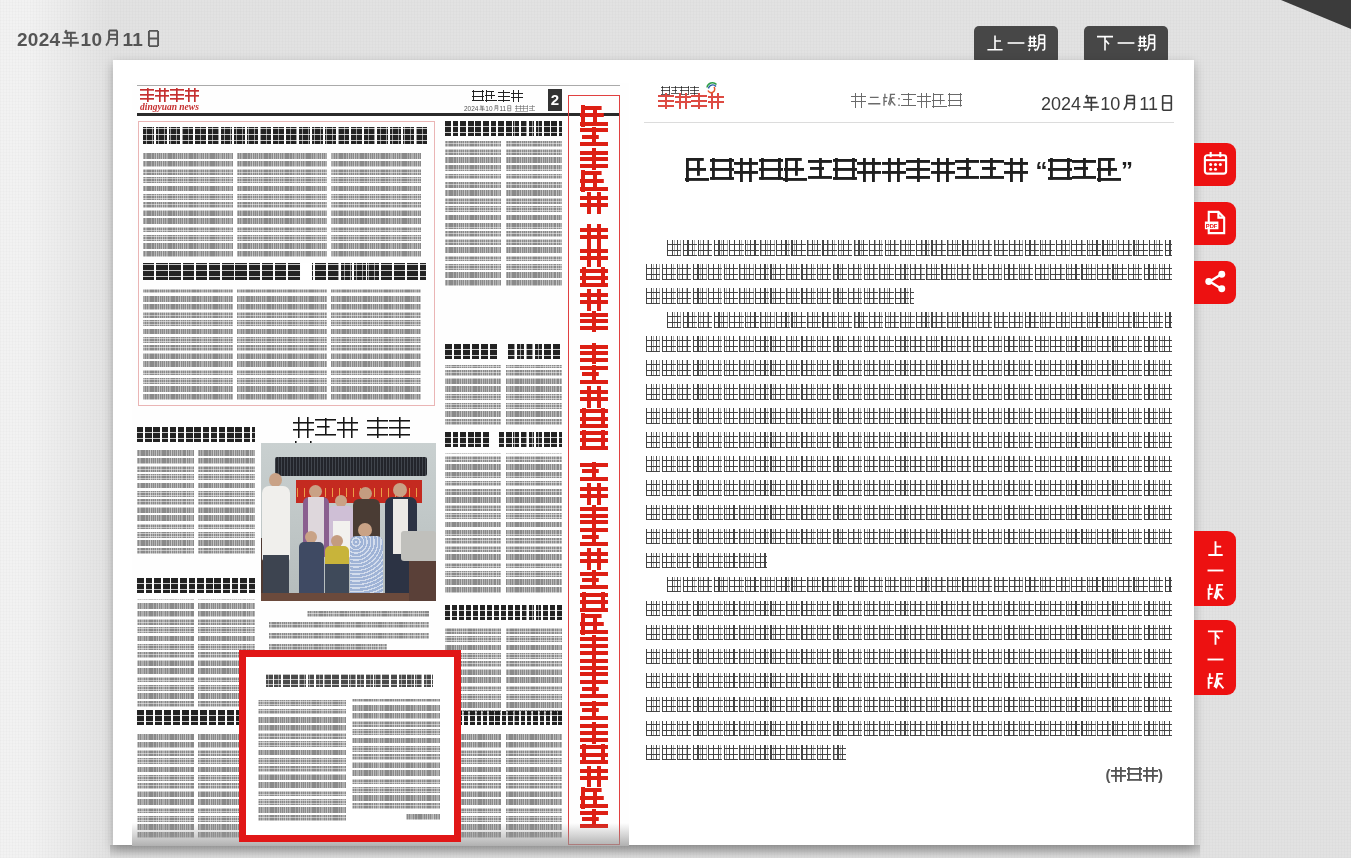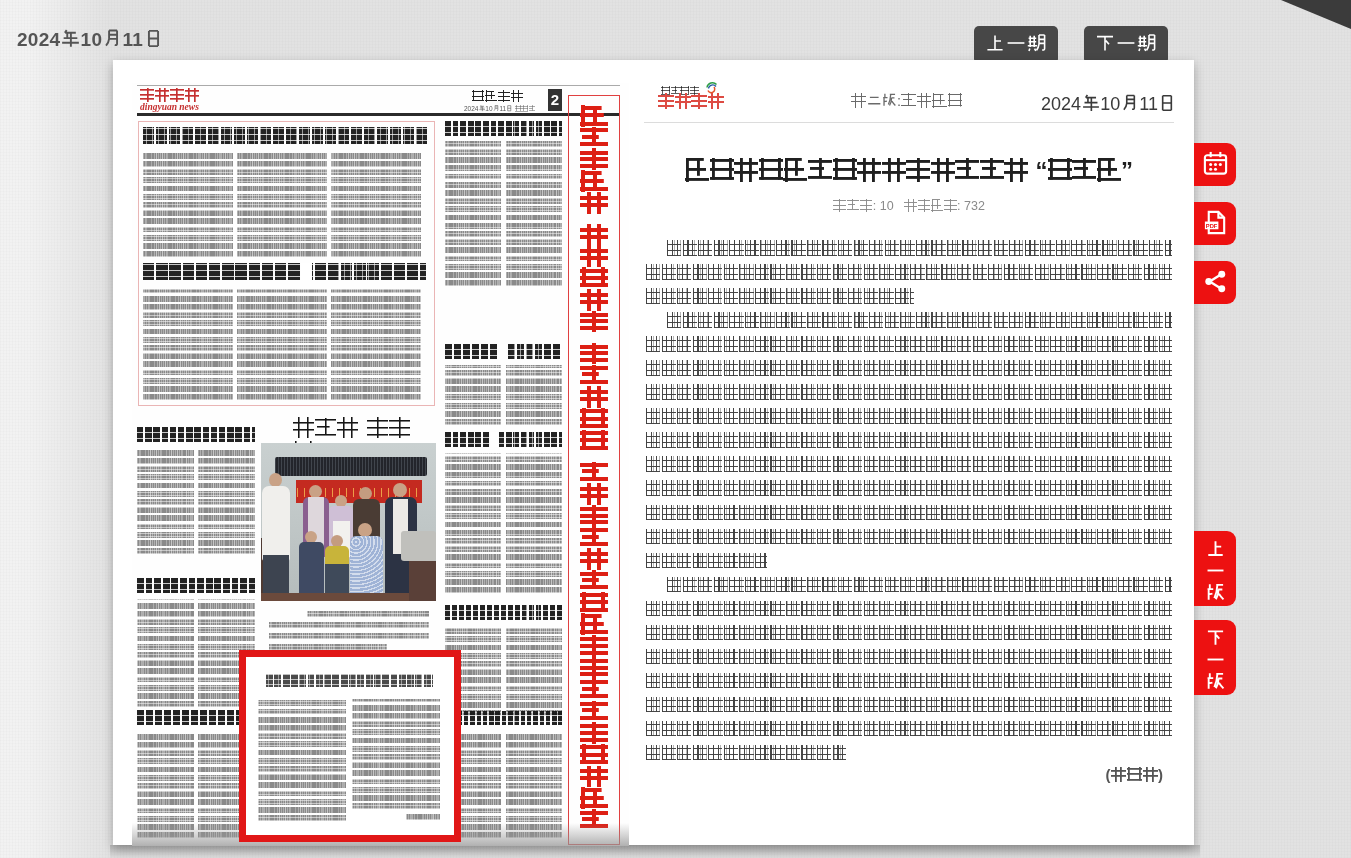--- a/index.html
+++ b/index.html
@@ -274,21 +274,20 @@
       </svg>:<i class="z zd"></i><i class="z ze"></i><i class="z zc"></i><i class="z zb"></i></div>
     <div class="abs" style="right:17px;top:34px;font-size:18px;color:#3a3a3a;--c:#3a3a3a;white-space:nowrap">2024<svg class="g" viewBox="0 0 100 100">
         <path d="M30,6 L20,20 M22,20 H78 M33,20 V48 M14,48 H86 M52,22 V94 M6,72 H94" stroke-width="9"></path>
       </svg>10<svg class="g" viewBox="0 0 100 100">
         <path d="M32,8 H74 M74,8 V76 Q74,88 62,84 M32,8 V52 Q30,72 16,88 M36,30 H70 M36,52 H70" stroke-width="9"></path>
       </svg>11<svg class="g" viewBox="0 0 100 100">
         <path d="M26,10 H74 M26,10 V90 M74,10 V90 M26,50 H74 M26,90 H74" stroke-width="9"></path>
       </svg></div>
     <div class="abs" style="left:531px;top:62px;width:530px;height:1px;background:#dcdcdc"></div>
     <div class="abs ttl" style="left:531px;top:97px;width:530px;text-align:center;font-size:24px;font-weight:bold;color:#202020;--c:#202020"><i class="z zc b"></i><i class="z zb b"></i><i class="z ze b"></i><i class="z zb b"></i><i class="z zc b"></i><i class="z zd b"></i><i class="z zb b"></i><i class="z ze b"></i><i class="z ze b"></i><i class="z za b"></i><i class="z ze b"></i><i class="z zd b"></i><i class="z zd b"></i><i class="z ze b"></i>&nbsp;“<i class="z zb b"></i><i class="z zd b"></i><i class="z zc b"></i>”</div>
-    <div class="abs" style="left:531px;top:139px;width:530px;text-align:center;font-size:12.5px;color:#8a8a8a;--c:#8a8a8a"><i class="z za"></i><i class="z zd"></i><i class="z za"></i>: 10&nbsp;&nbsp;&nbsp;<i class="z ze"></i><i class="z za"></i><i class="z zc"></i><i class="z za"></i>: 732</div>
     <div class="abs" style="left:533px;top:180px;width:526px">
       <div class="bl" style="margin-left:21px;width:505px"></div>
       <div class="bl" style="margin-left:0px;width:526px"></div>
       <div class="bl" style="margin-left:0px;width:268px"></div>
       <div class="bl" style="margin-left:21px;width:505px"></div>
       <div class="bl" style="margin-left:0px;width:526px"></div>
       <div class="bl" style="margin-left:0px;width:526px"></div>
       <div class="bl" style="margin-left:0px;width:526px"></div>
       <div class="bl" style="margin-left:0px;width:526px"></div>
       <div class="bl" style="margin-left:0px;width:526px"></div>

